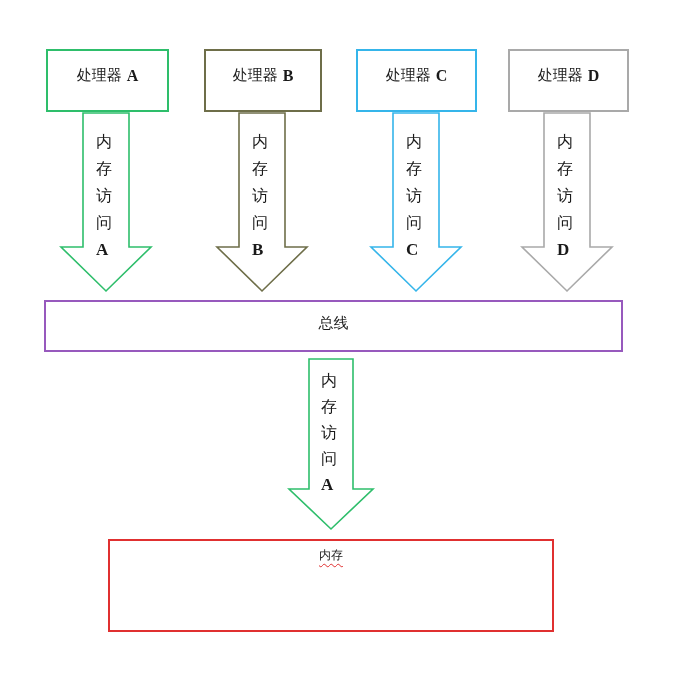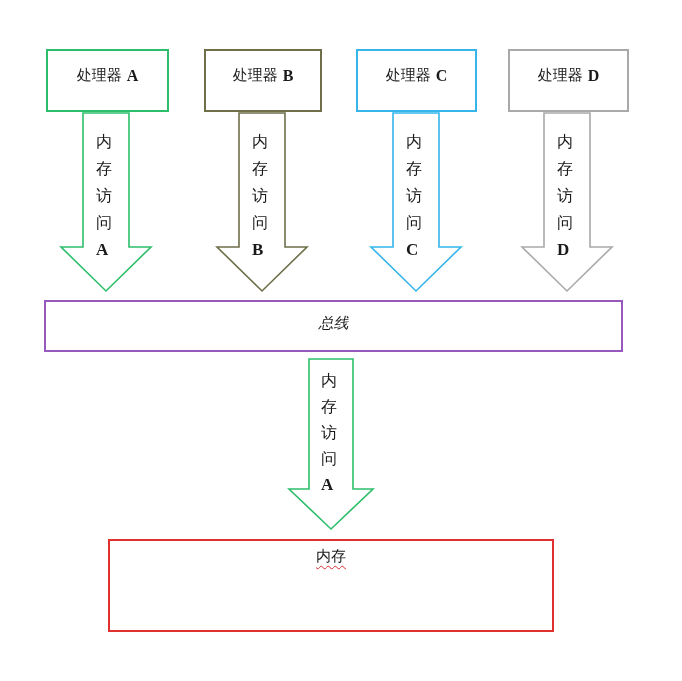--- a/index.html
+++ b/index.html
@@ -37,21 +37,21 @@
   .vt-bus .serif-letter{line-height:26px;}
 
   
   .bus-box{position:absolute;left:44px;top:300px;width:579px;height:52px;box-sizing:border-box;
     border:2px solid #9759bd;background:#fff;display:flex;align-items:center;justify-content:center;
     padding-bottom:6px;font-size:15px;}
 
   
   .mem-box{position:absolute;left:108px;top:539px;width:446px;height:93px;box-sizing:border-box;
     border:2px solid #e03030;background:#fff;display:flex;align-items:flex-start;justify-content:center;
-    padding-top:6px;font-size:15px;}
+    padding-top:6px;font-size:12px;}
   .squiggle{text-decoration:underline wavy #e03030;text-decoration-thickness:1px;text-underline-offset:4px;}
 </style>
 </head>
 <body>
 
 <div class="canvas">
 
   <div class="proc-box proc-a" style="border-color: rgb(46, 190, 107);">
     <span>处理器</span>
     <span class="serif-letter">A</span>
@@ -92,21 +92,21 @@
   </div>
   <div class="vtext vt-c">
     <span>内存访问</span>
     <span class="serif-letter">C</span>
   </div>
   <div class="vtext vt-d">
     <span>内存访问</span>
     <span class="serif-letter">D</span>
   </div>
 
-  <div class="bus-box" style="border-color: rgb(151, 89, 189); font-style: italic;">
+  <div class="bus-box" style="border-color: rgb(151, 89, 189);">
     <span>总线</span>
   </div>
 
   <svg class="arrow-svg arrow-bus" width="96" height="172">
     <polygon class="arrow-poly" points="26,1 70,1 70,131 90,131 48,171 6,131 26,131" stroke="#2ebe6b"></polygon>
   </svg>
   <div class="vtext vt-bus">
     <span>内存访问</span>
     <span class="serif-letter">A</span>
   </div>

